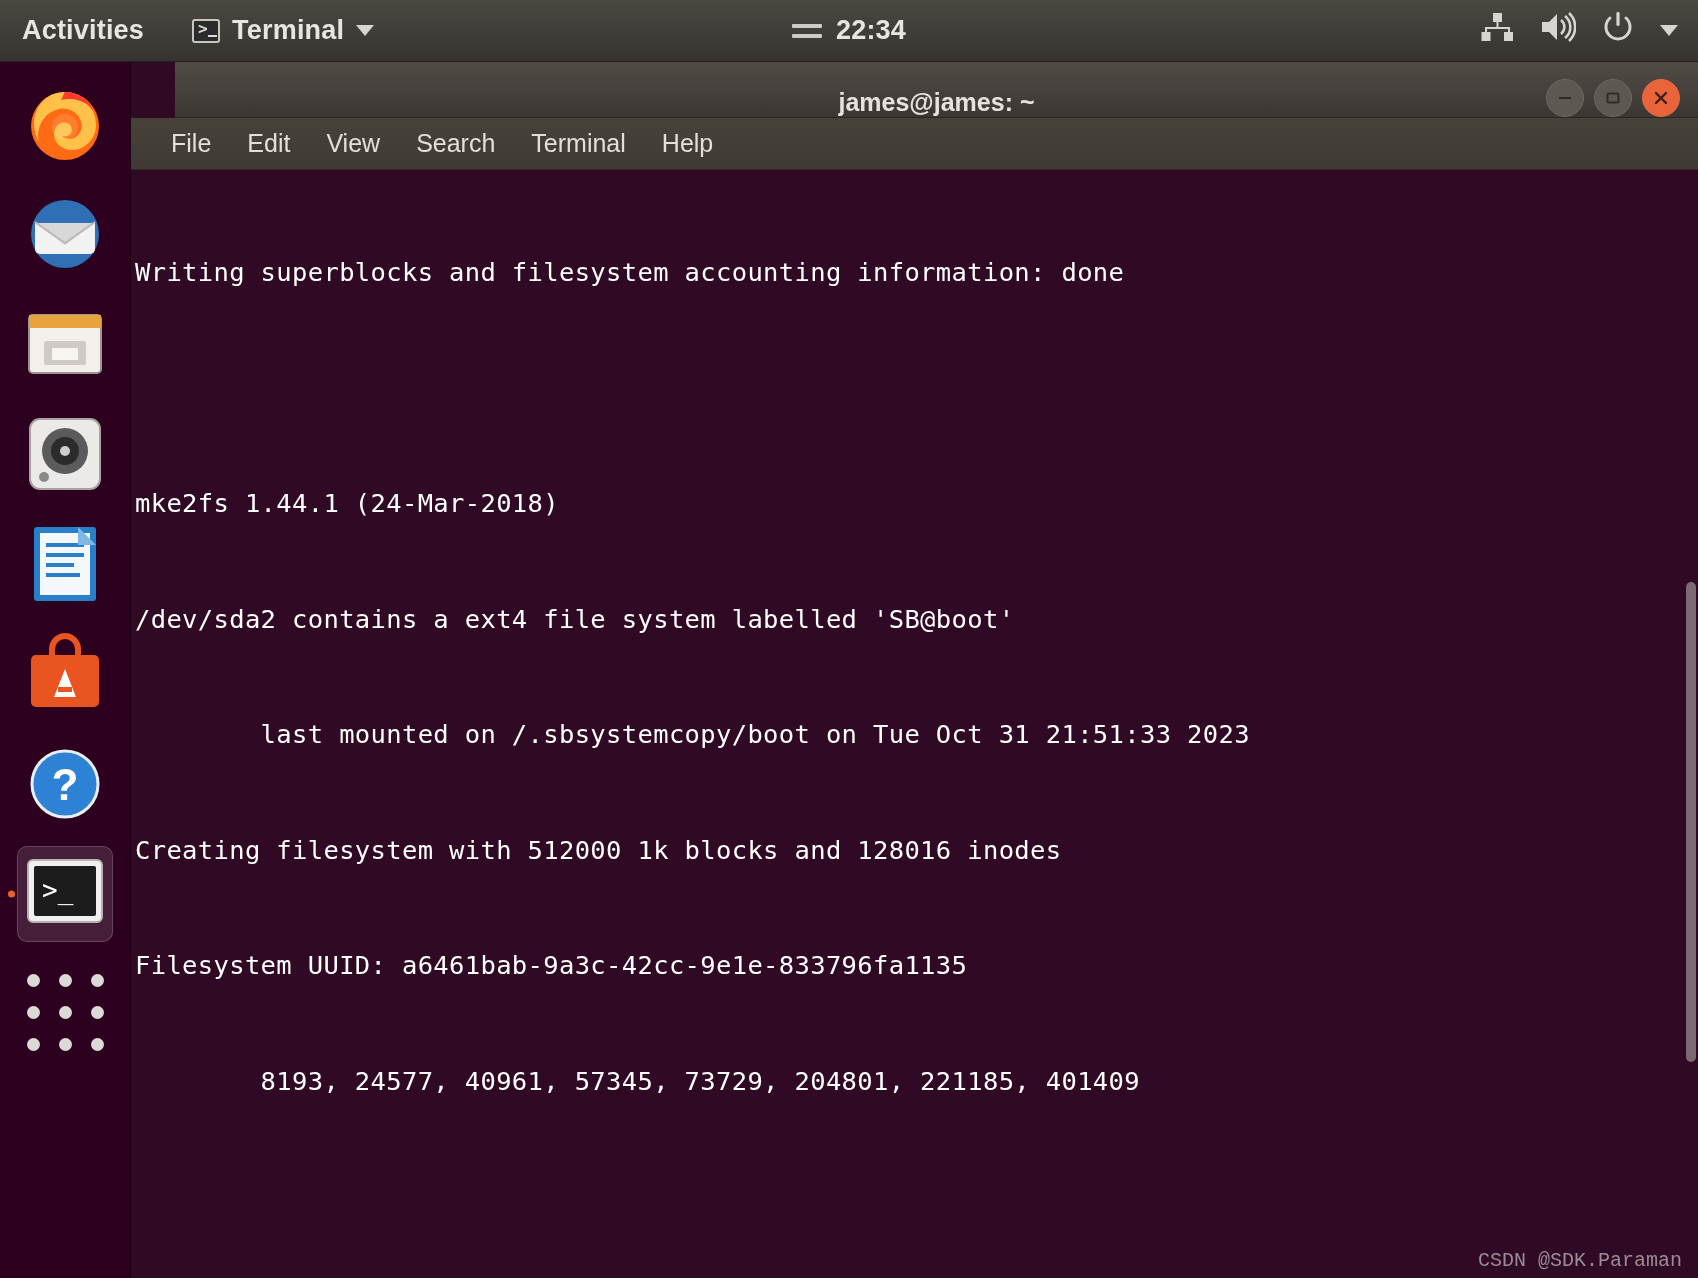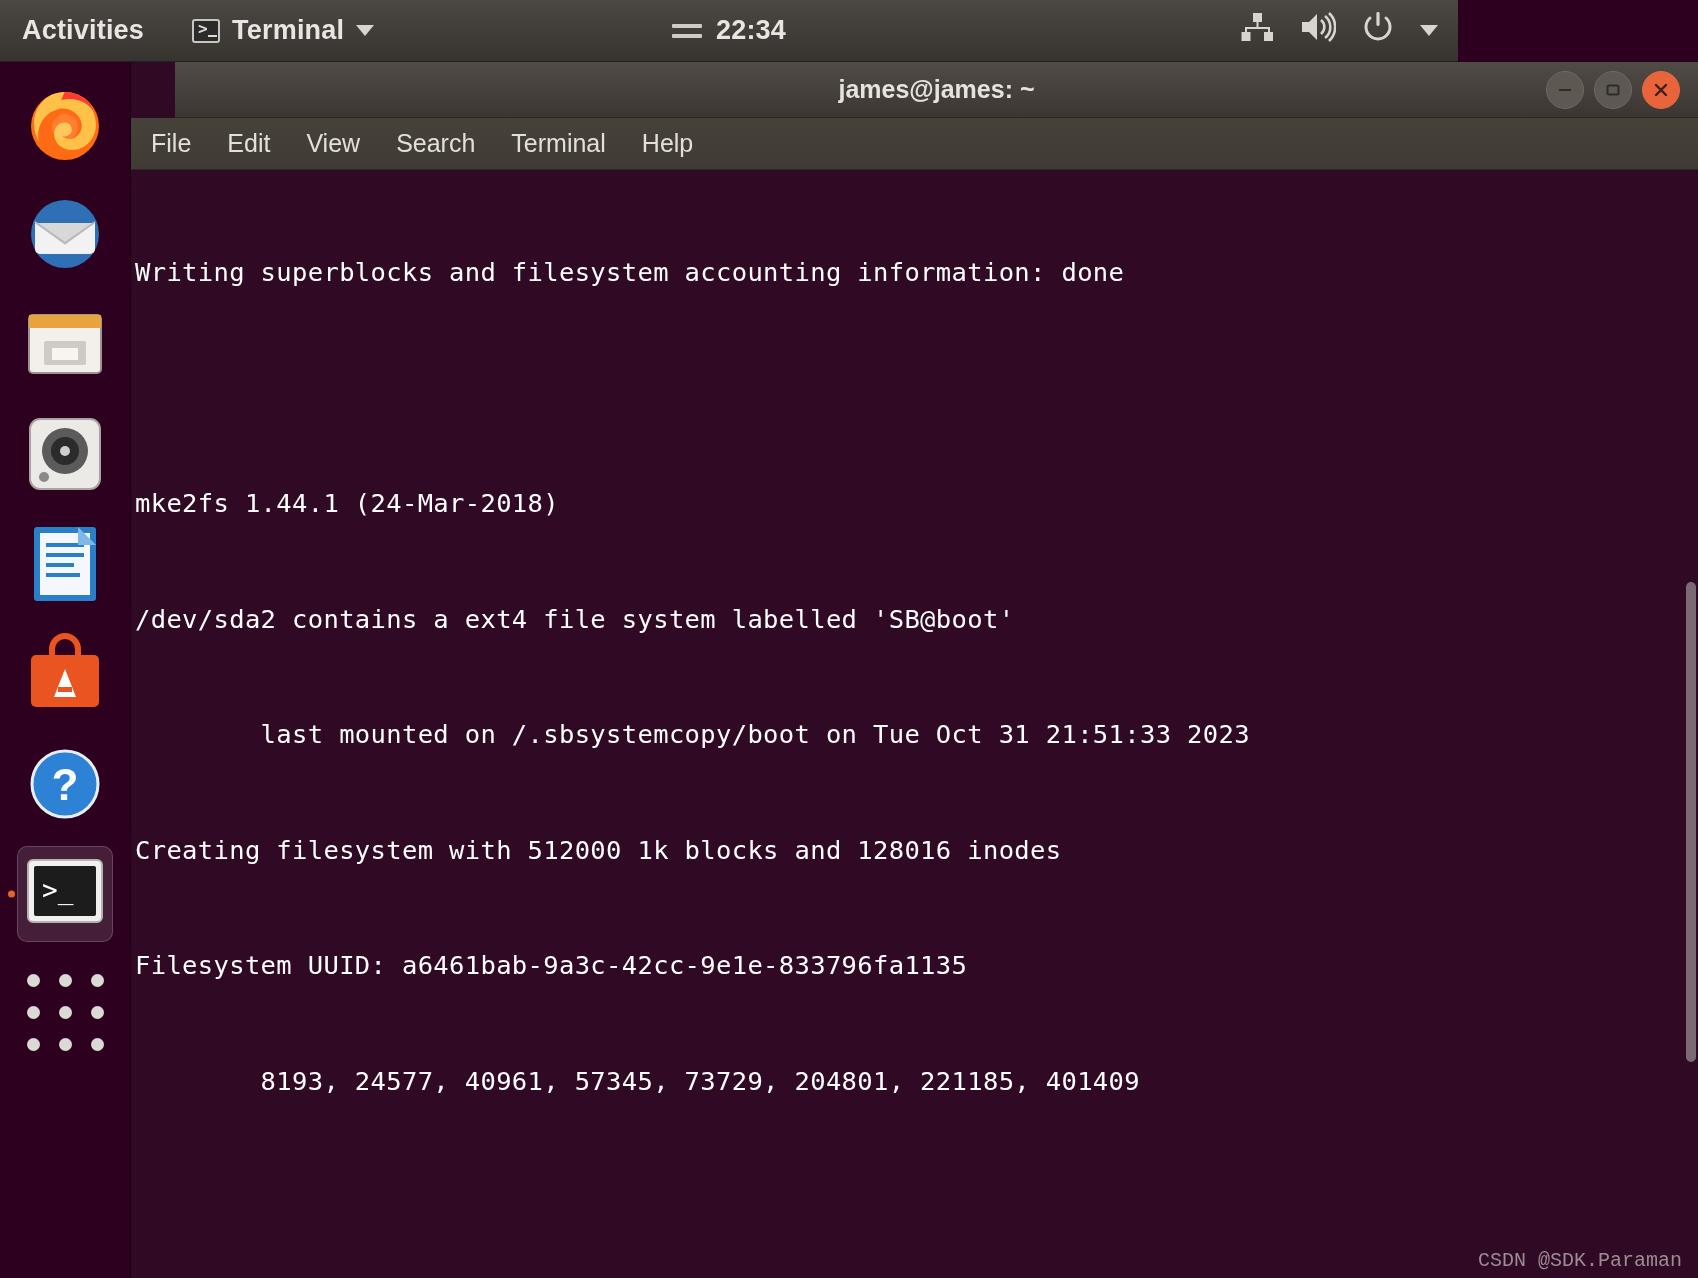--- a/index.html
+++ b/index.html
@@ -1,21 +1,21 @@
 <!DOCTYPE html>
 <html><head>
 <meta charset="utf-8">
 <style>
   * { margin:0; padding:0; box-sizing:border-box; }
   html,body { width:1698px; height:1278px; overflow:hidden; background:#2c001e; }
   body { font-family:"Liberation Sans", sans-serif; }
 
   
   #topbar{
-    position:absolute; left:0; top:0; width:1458px; height:62px;
+    position:absolute; left:0; top:0; width:1698px; height:62px;
     background:linear-gradient(to bottom,#4b4741 0%,#403c37 55%,#37332f 100%);
     display:flex; align-items:center; color:#e8e6e3;
     font-size:27px; font-weight:bold; letter-spacing:.2px;
     border-bottom:1px solid #232020;
   }
   #activities{ margin-left:22px; cursor:pointer; }
   #app-menu{ display:flex; align-items:center; gap:12px; margin-left:48px; cursor:pointer; }
   .term-ico{
     width:28px; height:24px; background:#2b2b2b; border:2px solid #c9c6c1; border-radius:3px;
     position:relative; display:inline-block;
@@ -68,37 +68,37 @@
   .appgrid i{ width:13px; height:13px; border-radius:50%; background:#ddd9d5; display:block; }
 
   
   #window{
     position:absolute; left:131px; top:62px; width:1567px; height:1216px;
     background:#300a24; display:flex; flex-direction:column;
   }
   #titlebar{
     height:56px; flex:0 0 56px;
     background:linear-gradient(to bottom,#504b45 0%,#443f3a 60%,#3b3631 100%);
-    position:relative; display:flex; align-items:center; justify-content:center;
+    position:relative; display:flex; align-items:flex-end; justify-content:center;
     border-bottom:1px solid #2b2724;
     margin-left:44px;
   }
   #win-title{ color:#e6e3df; font-size:25px; font-weight:bold; }
   #win-buttons{ position:absolute; right:18px; display:flex; gap:10px; align-items:center; }
   .wbtn{
     width:38px;height:38px;border-radius:50%;
     display:flex;align-items:center;justify-content:center;cursor:pointer;
     background:#5d5852; border:1px solid #6d6862; color:#2f2b27;
   }
   .wbtn.close{ background:#e9643a; border-color:#e06a3f; }
   .wbtn svg{ display:block; }
   #menubar{
     height:52px; flex:0 0 52px;
     background:linear-gradient(to bottom,#474239 0%,#3f3a33 100%);
-    display:flex; align-items:center; padding-left:20px; gap:36px;
+    display:flex; align-items:center; padding-left:40px; gap:36px;
     border-bottom:1px solid #2c2824;
   }
   .mitem{ color:#e3e0db; font-size:25px; cursor:pointer; }
 
   #termbody{
     flex:1 1 auto; position:relative; background:#300a24; overflow:hidden;
   }
   #termtext{
     position:absolute; left:4px; top:6px; right:24px;
     font-family:"DejaVu Sans Mono","Liberation Mono",monospace;

